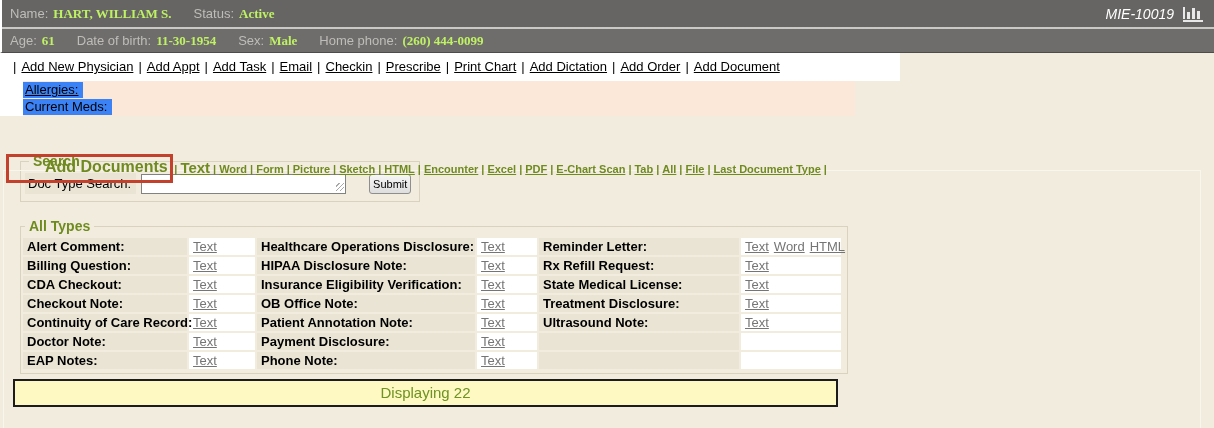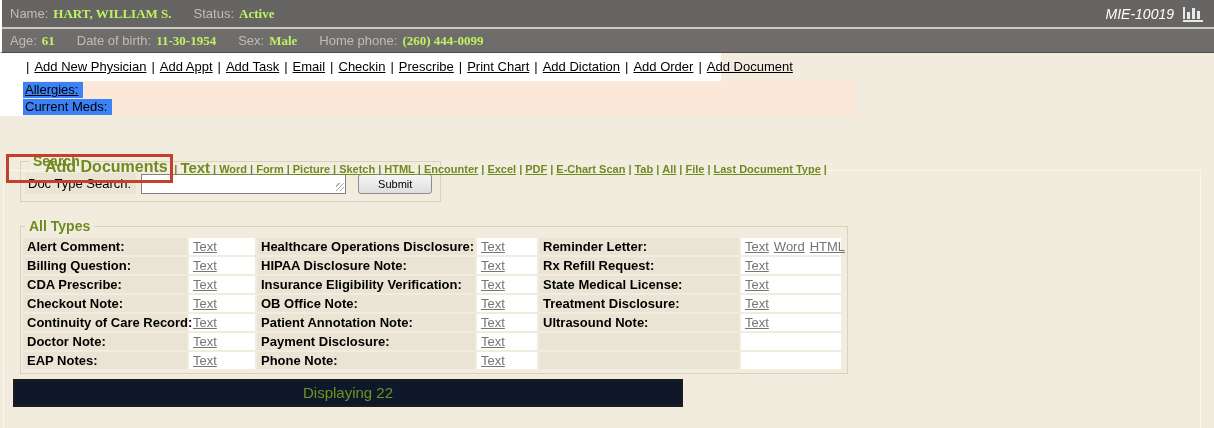--- a/index.html
+++ b/index.html
@@ -18,22 +18,22 @@
   .bar2 { height:24px; background:#6f6d6b; border-bottom:1px solid #4e4c4a; }
   .topbar .lbl { color:#bfbdba; margin-right:5px; }
   .topbar .val { color:#bef264; font-weight:bold; margin-right:22px;font-family:Liberation Serif, serif; }
   .topbar .right { margin-left:auto; display:flex; gap:8px;font-style:italic; }
   .topbar .mrn { color:#fff; font-size:14px; }
   .chart-icon svg { display:block; }
 
   
   .action-row-wrap { height:28px; background:#f2ecdf; }
   .action-row {
-    width:721px; height:28px; background:#ffffff;
-    padding:6px 0 0 21px; white-space:nowrap;
+    width:900px; height:28px; background:#ffffff;
+    padding:6px 0 0 8px; white-space:nowrap;
   }
   .action-row a { color:#000; text-decoration:underline; cursor:pointer; }
   .action-row .sep { color:#000; margin:0 5px; }
 
   
   .band { position:relative; height:35px; background:#ffffff; }
   .band .peach { position:absolute; left:23px; top:0; width:832px; height:35px; background:#fbe8d8; }
   .band .beige-right { position:absolute; left:855px; right:0; top:0; height:35px; background:#f2ecdf; }
   .band .rows { position:absolute; left:23px; top:1px; }
   .band .cell {
@@ -73,36 +73,36 @@
   .search-input {
     width:205px; height:20px; border:1px solid #828282; background:#fff;
     font-family:"Liberation Sans", sans-serif; font-size:12px; padding:1px 3px;
   }
   .resize-grip {
     position:absolute; right:2px; bottom:3px; width:8px; height:8px;
     background:repeating-linear-gradient(135deg, transparent 0 2px, #a9a9a9 2px 3px);
     pointer-events:none;
   }
   .submit-btn {
-    margin-left:12px; font-family:"Liberation Sans", sans-serif; font-size:11px;
-    padding:3px 19px; background:linear-gradient(#f6f6f6,#dedede);
+    margin-left:23px; font-family:"Liberation Sans", sans-serif; font-size:11px;
+    padding:3px 3px; background:linear-gradient(#f6f6f6,#dedede);
     border:1px solid #8e8e8e; border-radius:3px; color:#000; cursor:pointer;
   }
 
   .types-fs { width:827px; margin-top:16px; padding:2px 4px 2px 0; }
   .types-table { border-collapse:separate; border-spacing:2px; width:100%; table-layout:fixed; }
   .types-table td { height:17px; padding:0 0 0 4px; white-space:nowrap; overflow:visible; }
   .types-table td.t-label { background:#e9e4d3; font-weight:bold; color:#000; }
   .types-table td.t-links { background:#ffffff; }
   .types-table td.t-empty-label { background:#e9e4d3; }
   .types-table td.t-empty-links { background:#ffffff; }
   .types-table a { color:#757575; text-decoration:underline; margin-right:5px; cursor:pointer; }
 
   .footer-box {
-    width:670px; margin:5px 0 0 13px; background:#0f172a;
+    width:825px; margin:5px 0 0 13px; background:#fef9c3;
     border:2px solid #1c1c1c; text-align:center;
     color:#6f9221; font-size:15px; padding:3px 0 4px;
   }
 </style>
 </head>
 <body>
 
 <div class="topbar bar1">
   <span class="lbl">Name:</span>
   <span class="val">HART, WILLIAM S.</span>
@@ -190,21 +190,21 @@
           </tr>
           <tr>
             <td class="t-label">Billing Question:</td>
             <td class="t-links"><a>Text</a></td>
             <td class="t-label">HIPAA Disclosure Note:</td>
             <td class="t-links"><a>Text</a></td>
             <td class="t-label">Rx Refill Request:</td>
             <td class="t-links"><a>Text</a></td>
           </tr>
           <tr>
-            <td class="t-label">CDA Prescribe:</td>
+            <td class="t-label">CDA Checkout:</td>
             <td class="t-links"><a>Text</a></td>
             <td class="t-label">Insurance Eligibility Verification:</td>
             <td class="t-links"><a>Text</a></td>
             <td class="t-label">State Medical License:</td>
             <td class="t-links"><a>Text</a></td>
           </tr>
           <tr>
             <td class="t-label">Checkout Note:</td>
             <td class="t-links"><a>Text</a></td>
             <td class="t-label">OB Office Note:</td>

